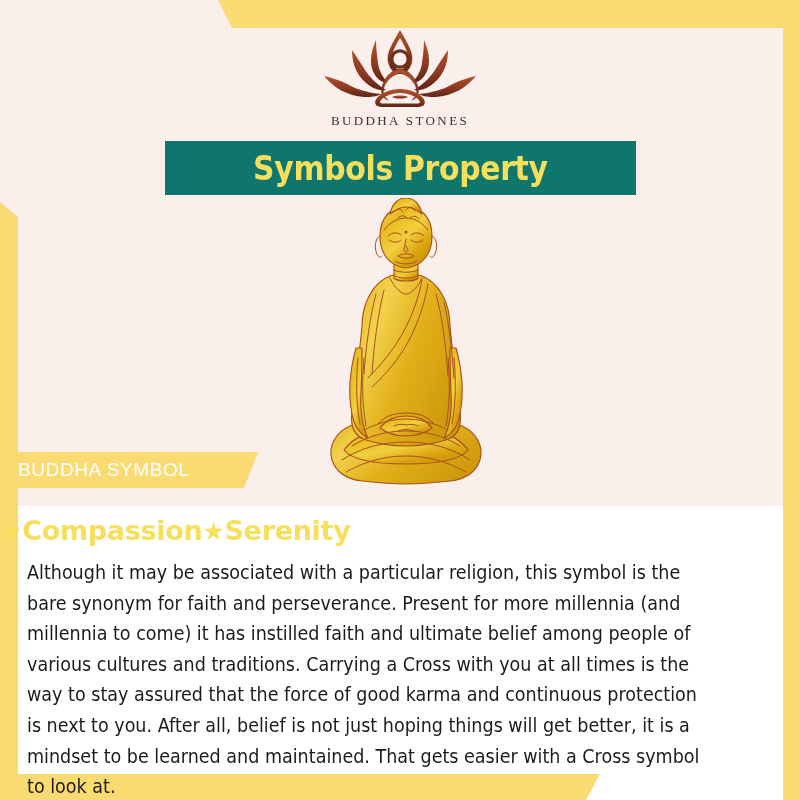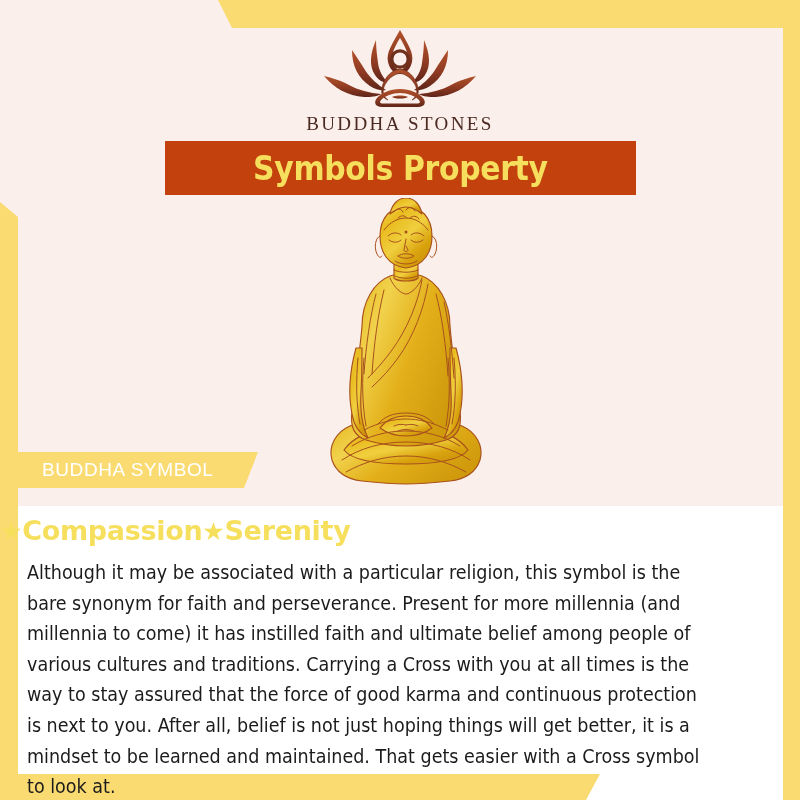--- a/index.html
+++ b/index.html
@@ -52,31 +52,31 @@
   .logo-wrap {
     position:absolute;
     left:0; top:26px; width:800px;
     display:flex; flex-direction:column;
     align-items:center;
   }
   .logo-mark { width:176px; height:82px; display:block; }
   .logo-word {
     margin-top:5px;
     font-family:"Liberation Serif", serif;
-    font-size:19px;
+    font-size:13px;
     letter-spacing:2.4px;
     color:#4a2a22;
     font-weight:400;
   }
 
   
   .title-band {
     position:absolute;
     left:165px; top:141px; width:471px; height:54px;
-    background:#c2410c;
+    background:#0f766e;
     display:flex; align-items:center; justify-content:center;
   }
   .title-band .title-text {
     font-family:"DejaVu Sans", sans-serif;
     font-weight:bold;
     font-size:34px;
     color:#f7df5e;
     letter-spacing:-0.4px;
     transform:scaleX(0.88);
     transform-origin:center;
@@ -94,21 +94,20 @@
   
   .symbol-tag {
     position:absolute;
     left:18px; top:452px;
     width:240px; height:36px;
     background:#fadb72;
     clip-path:polygon(0 0, 240px 0, 226px 36px, 0 36px);
     display:flex; align-items:center;
   }
   .symbol-tag .tag-text {
-    margin-left:24px;
     color:#ffffff;
     font-size:19px;
     letter-spacing:0.6px;
     font-family:"Liberation Sans", sans-serif;
     white-space:nowrap;
   }
 
   
   .headline {
     position:absolute;

